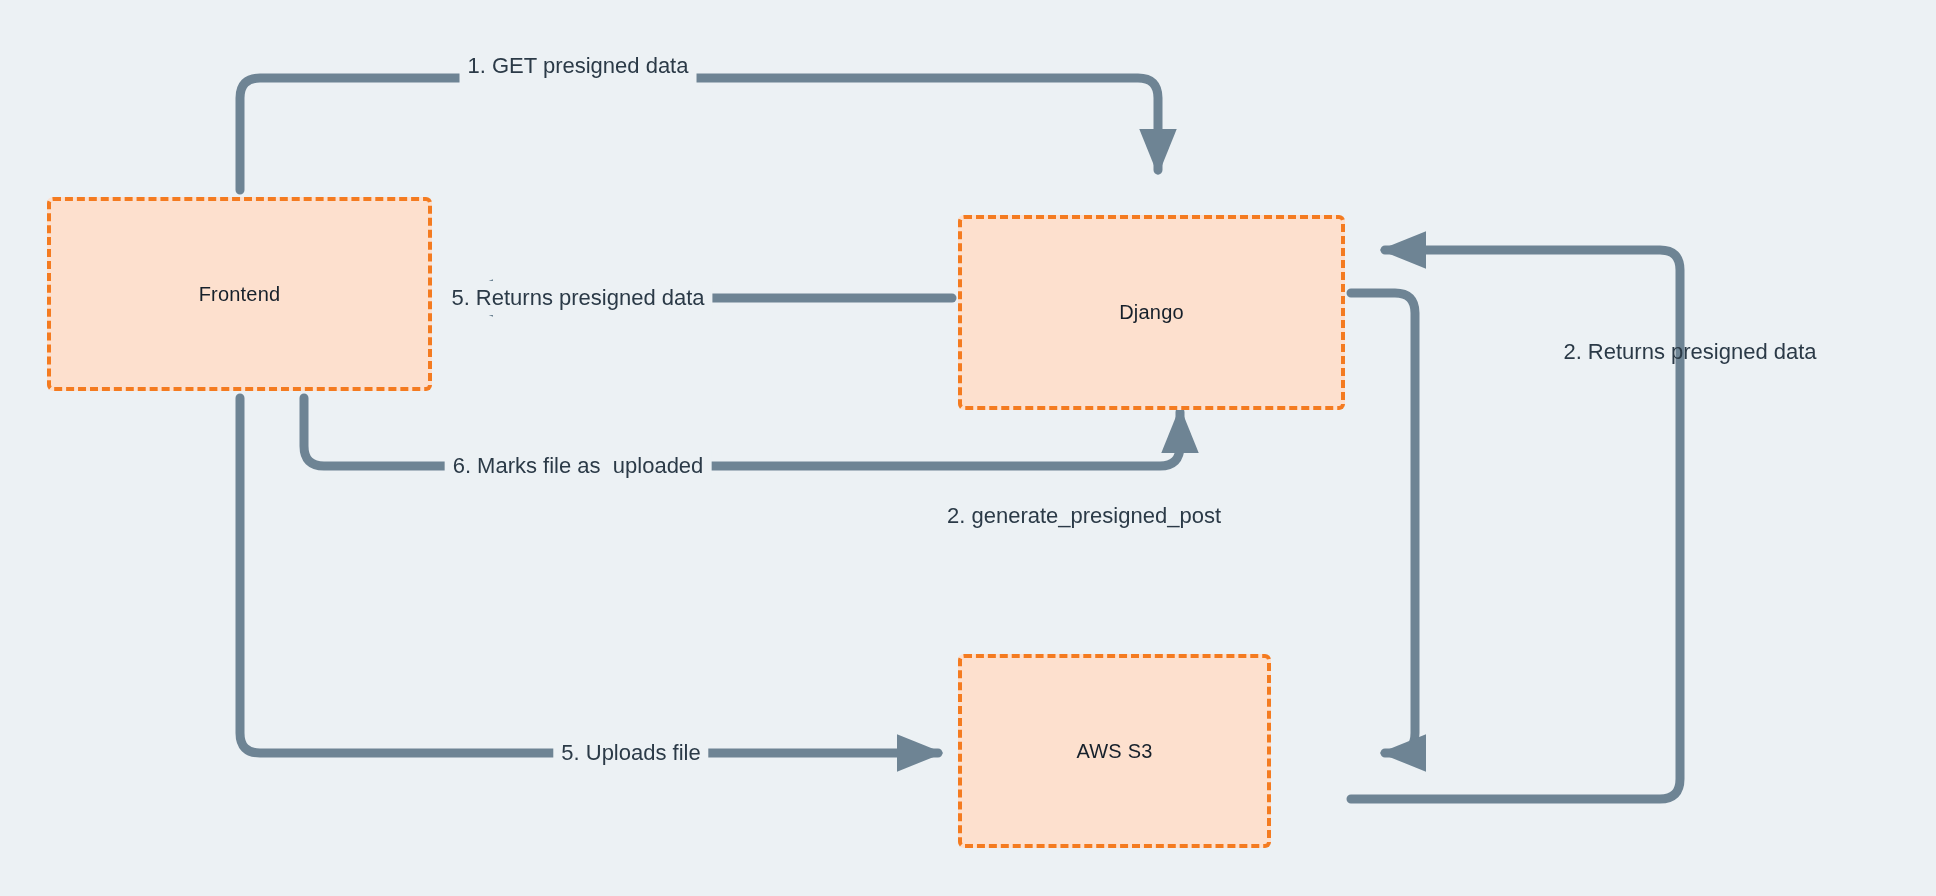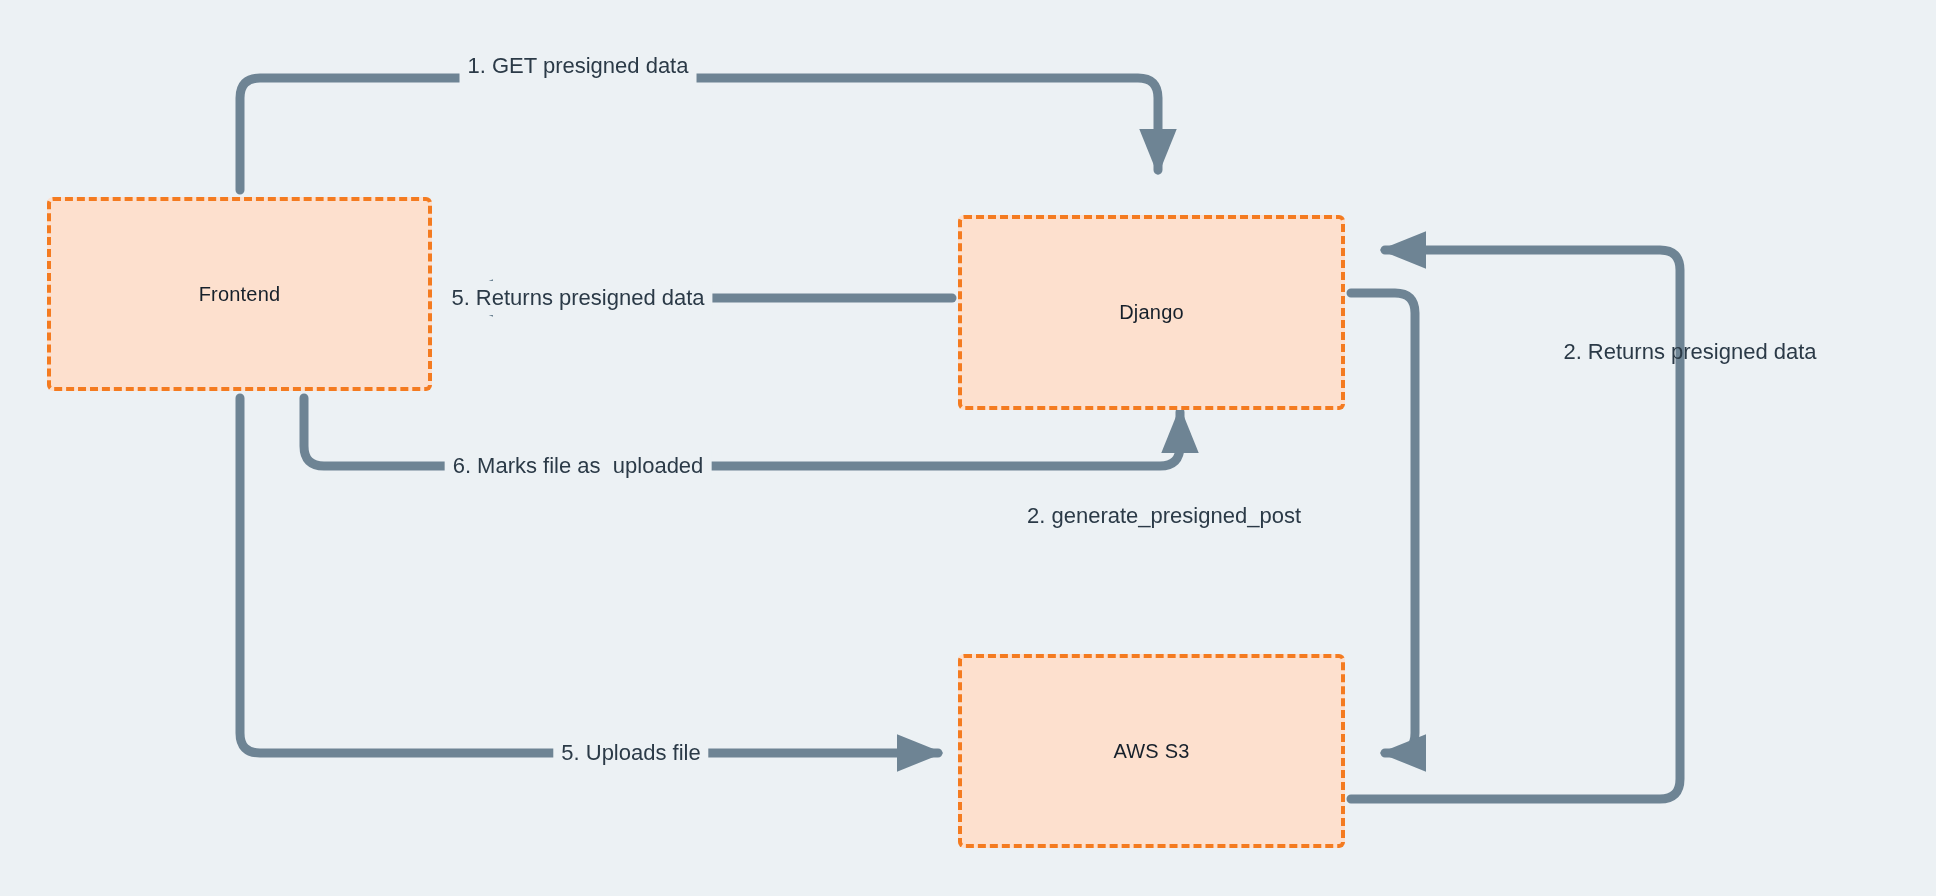--- a/index.html
+++ b/index.html
@@ -87,29 +87,29 @@
   </svg>
 
   <div class="node-box" style="left:47px; top:197px; width:385px; height:194px;">
     <span class="node-label">Frontend</span>
   </div>
 
   <div class="node-box" style="left:958px; top:205px; width:387px; height:195px;margin-top:10px;">
     <span class="node-label">Django</span>
   </div>
 
-  <div class="node-box" style="left:958px; top:654px; width:387px; height:194px;">
+  <div class="node-box" style="left:958px; top:654px; width:313px; height:194px;">
     <span class="node-label">AWS S3</span>
   </div>
 
   <span class="edge-label" style="left:578px; top:66px;">1. GET presigned data</span>
 
   <span class="edge-label" style="left:578px; top:298px;">5. Returns presigned data</span>
 
-  <span class="edge-label nobg" style="left:1164px; top:516px;">2. generate_presigned_post</span>
+  <span class="edge-label nobg" style="left:1084px; top:516px;">2. generate_presigned_post</span>
 
   <span class="edge-label nobg" style="left:1690px; top:352px;">2. Returns presigned data</span>
 
   <span class="edge-label" style="left:631px; top:753px;text-align:right;">5. Uploads file</span>
 
   <span class="edge-label" style="left:578px; top:466px;">6. Marks file as  uploaded</span>
 
 </div>
 
 </body></html>

